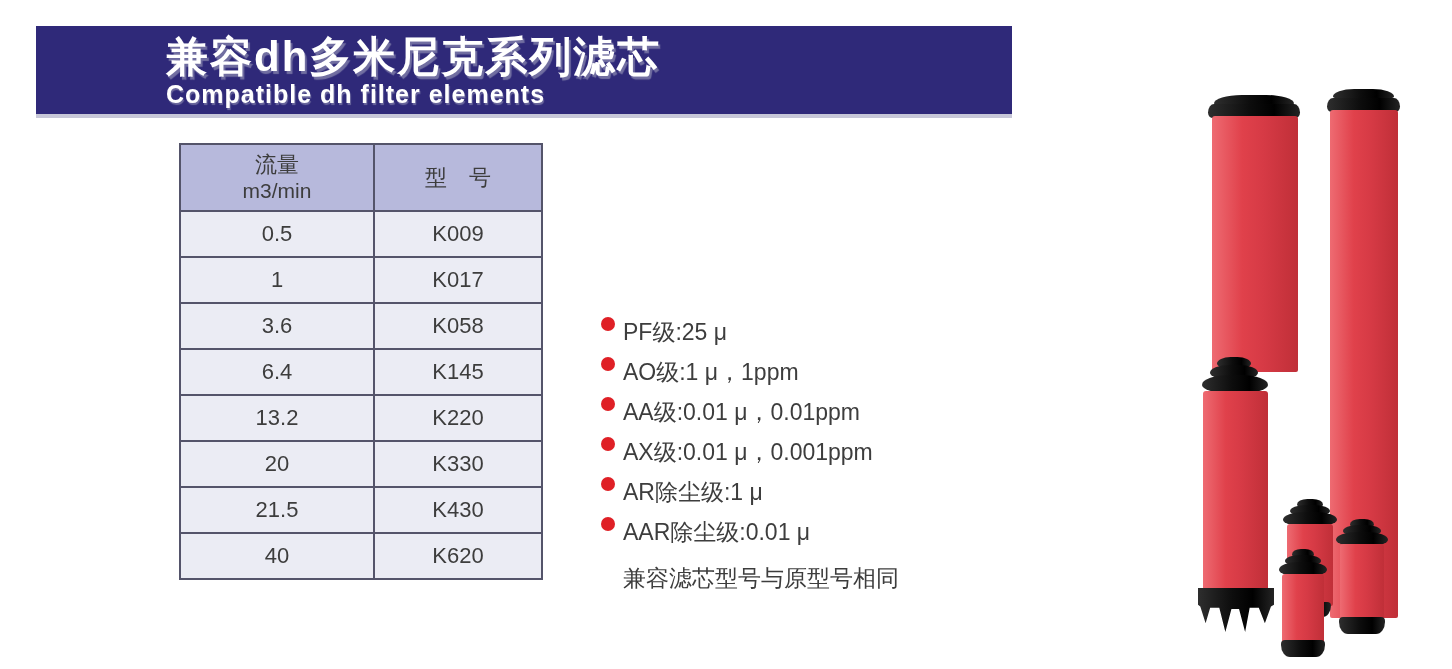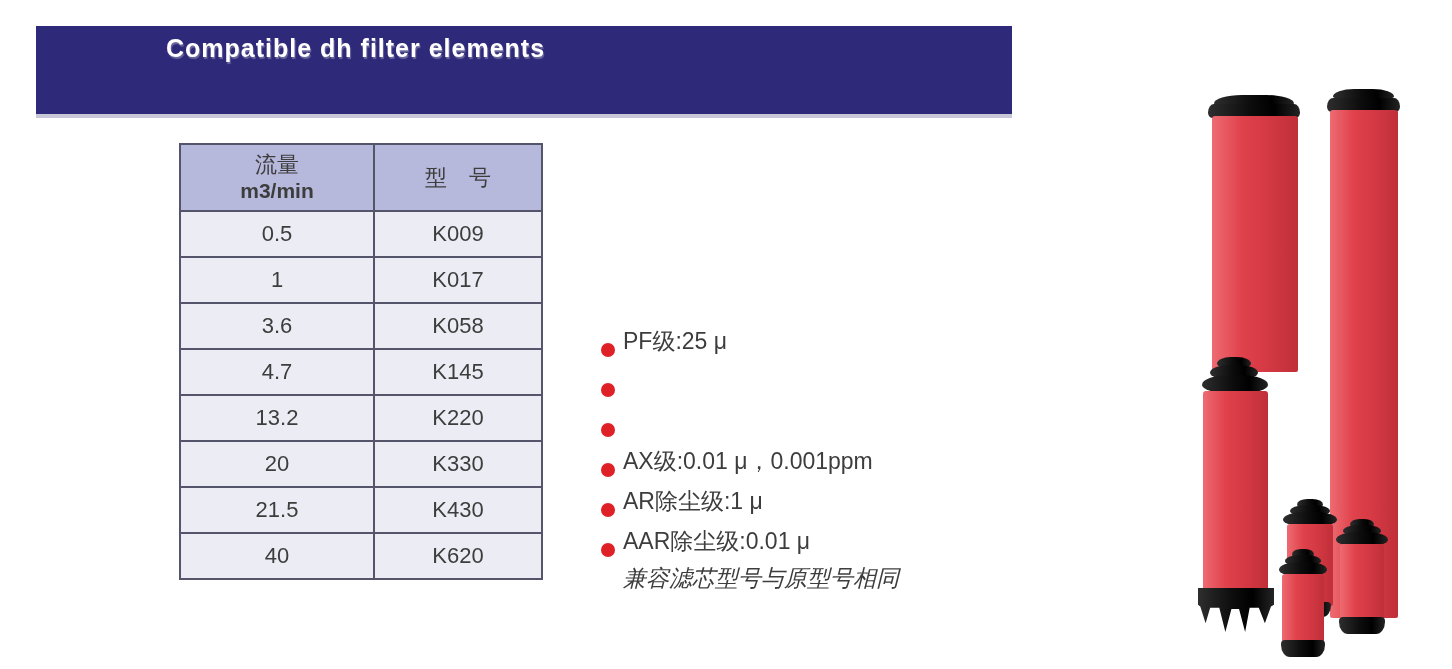--- a/index.html
+++ b/index.html
@@ -34,32 +34,32 @@
     background: var(--table_header_bg, #b7b9dc);
     height: 67px; font-weight: normal;
   }
   table.spec-table td {
     background: var(--table_row_bg, #ebecf4);
     height: 46px;
   }
   .col-flow { width: 194px; }
   .col-model { width: 168px; }
   .hdr-line { display: block; line-height: 26px; }
-  .hdr-sub { font-size: 21px; font-weight: bold; }
+  .hdr-sub { font-size: 21px; }
 
   
   .spec-list { position: absolute; left: 601px; top: 317px; }
-  .spec-item { display: flex; align-items: flex-end; height: 40px; }
+  .spec-item { display: flex; align-items: flex-start; height: 40px; }
   .dot {
     width: 14px; height: 14px; border-radius: 50%;
     background: var(--bullet_red, #df2026);
     margin-right: 8px; flex: 0 0 auto;
   }
   .spec-text { font-size: 23px; color: var(--text_dark, #3d3d3d); white-space: nowrap; }
-  .spec-note { margin-left: 22px; margin-top: 6px; font-size: 23px; color: var(--text_dark, #3d3d3d); white-space: nowrap; font-style: italic; }
+  .spec-note { margin-left: 22px; margin-top: 6px; font-size: 23px; color: var(--text_dark, #3d3d3d); white-space: nowrap; }
 
   
   .photo { position: absolute; left: 0; top: 0; width: 1452px; height: 669px; pointer-events: none; }
   .photo div { position: absolute; }
   .red-body {
     background: linear-gradient(90deg,
       var(--filter_red_light, #ee6b72) 0%,
       var(--filter_red, #e0414b) 35%,
       #d63a45 60%,
       var(--filter_red_dark, #c02f38) 100%);
@@ -73,20 +73,21 @@
   .cap-ring { border-radius: 40% 40% 40% 40% / 55% 55% 45% 45%; }
   .bot-ring { border-radius: 4px 4px 9px 9px / 4px 4px 12px 12px; }
   .base-spiky {
     clip-path: polygon(0 0, 100% 0, 100% 38%, 96% 42%, 88% 80%, 80% 45%, 68% 45%, 62% 100%, 54% 48%, 44% 48%, 36% 100%, 28% 45%, 16% 45%, 10% 80%, 3% 42%, 0 38%);
   }
 </style>
 </head>
 <body>
 
 <div class="banner">
+  <div class="banner-title">兼容dh多米尼克系列滤芯</div>
   <div class="banner-subtitle">Compatible dh filter elements</div>
 </div>
 
 <div class="spec-table-wrap">
   <table class="spec-table">
     <thead>
       <tr>
         <th class="col-flow">
           <span class="hdr-line">流量</span>
           <span class="hdr-line hdr-sub">m3/min</span>
@@ -101,21 +102,21 @@
         </tr>
       <tr>
           <td>1</td>
           <td>K017</td>
         </tr>
       <tr>
           <td>3.6</td>
           <td>K058</td>
         </tr>
       <tr>
-          <td>4.7</td>
+          <td>6.4</td>
           <td>K145</td>
         </tr>
       <tr>
           <td>13.2</td>
           <td>K220</td>
         </tr>
       <tr>
           <td>20</td>
           <td>K330</td>
         </tr>
@@ -131,23 +132,25 @@
   </table>
 </div>
 
 <div class="spec-list">
   <div class="spec-item">
       <span class="dot"></span>
       <span class="spec-text">PF级:25 μ</span>
     </div>
   <div class="spec-item">
       <span class="dot"></span>
-    </div>
-  <div class="spec-item">
-      <span class="dot"></span>
+      <span class="spec-text">AO级:1 μ，1ppm</span>
+    </div>
+  <div class="spec-item">
+      <span class="dot"></span>
+      <span class="spec-text">AA级:0.01 μ，0.01ppm</span>
     </div>
   <div class="spec-item">
       <span class="dot"></span>
       <span class="spec-text">AX级:0.01 μ，0.001ppm</span>
     </div>
   <div class="spec-item">
       <span class="dot"></span>
       <span class="spec-text">AR除尘级:1 μ</span>
     </div>
   <div class="spec-item">

